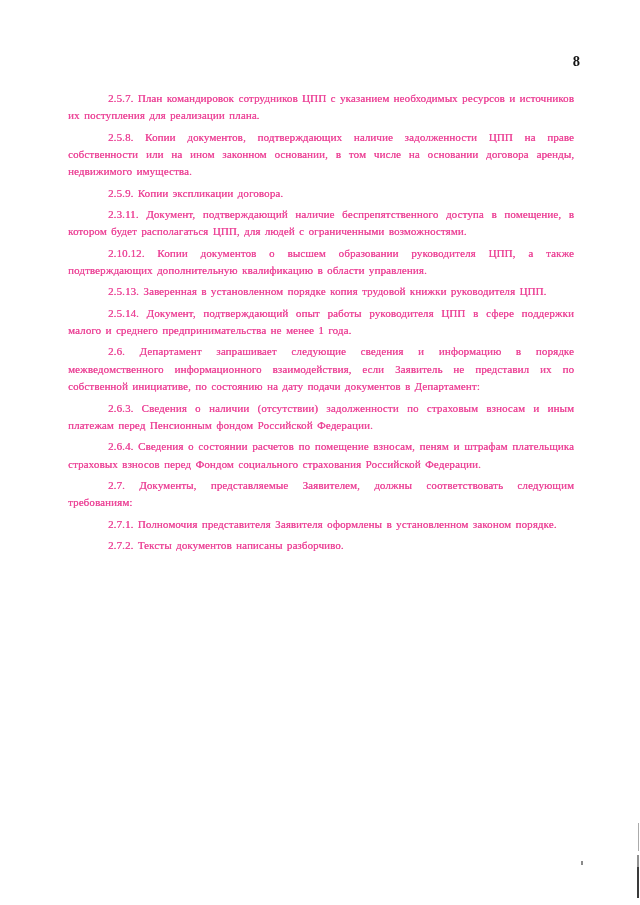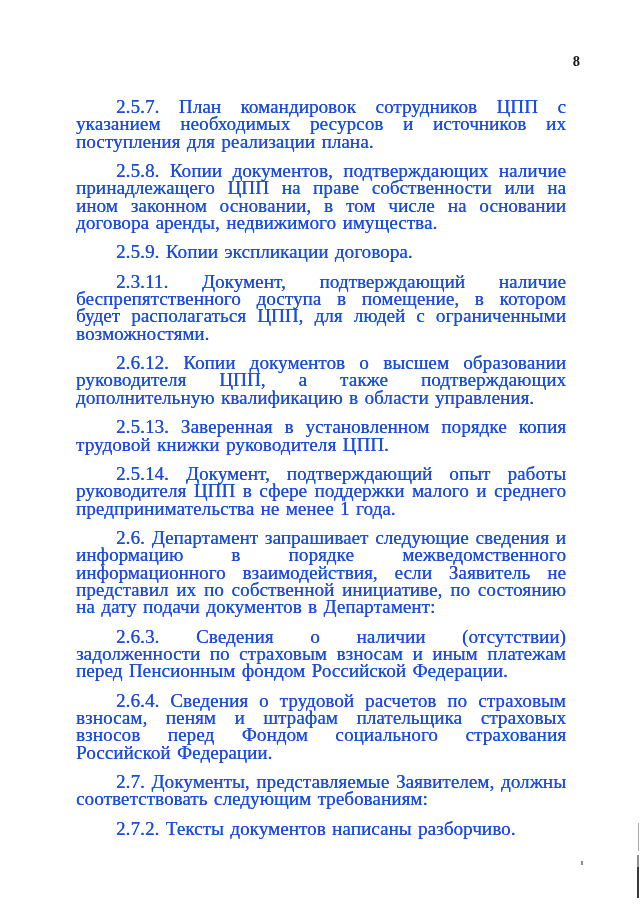--- a/index.html
+++ b/index.html
@@ -28,29 +28,29 @@
     font-weight: 700;
     color: #141414;
   }
   .doc-body {
     position: absolute;
     left: 64px;
     top: 86px;
     width: 514px;
   }
   .para {
-    margin: 12px;
+    margin: 4px;
     padding: 0;
     text-indent: 40px;
     text-align: justify;
-    font-size: 19px;
+    font-size: 11px;
     line-height: 17.35px;
     letter-spacing: 0.1px;
     word-spacing: 1.5px;
-    color: #1d4ed8;
+    color: #ec4899;
     text-shadow: 0.25px 0 0 currentColor; 
   }
   
   .artifact {
     position: absolute;
     pointer-events: none;
   }
   .artifact-line-light {
     right: 1px;
     top: 823px;
@@ -81,30 +81,31 @@
   }
 </style>
 </head>
 <body>
 
 <div class="page">
   <div class="page-number">8</div>
 
   <div class="doc-body">
       <p class="para">2.5.7. План командировок сотрудников ЦПП с указанием необходимых ресурсов и источников их поступления для реализации плана.</p>
-      <p class="para">2.5.8. Копии документов, подтверждающих наличие принадлежащего ЦПП на праве собственности или на ином законном основании, в том числе на основании договора аренды, недвижимого имущества.</p>
+      <p class="para">2.5.8. Копии документов, подтверждающих наличие задолженности ЦПП на праве собственности или на ином законном основании, в том числе на основании договора аренды, недвижимого имущества.</p>
       <p class="para">2.5.9. Копии экспликации договора.</p>
       <p class="para">2.3.11. Документ, подтверждающий наличие беспрепятственного доступа в помещение, в котором будет располагаться ЦПП, для людей с ограниченными возможностями.</p>
-      <p class="para">2.6.12. Копии документов о высшем образовании руководителя ЦПП, а также подтверждающих дополнительную квалификацию в области управления.</p>
+      <p class="para">2.10.12. Копии документов о высшем образовании руководителя ЦПП, а также подтверждающих дополнительную квалификацию в области управления.</p>
       <p class="para">2.5.13. Заверенная в установленном порядке копия трудовой книжки руководителя ЦПП.</p>
       <p class="para">2.5.14. Документ, подтверждающий опыт работы руководителя ЦПП в сфере поддержки малого и среднего предпринимательства не менее 1 года.</p>
       <p class="para">2.6. Департамент запрашивает следующие сведения и информацию в порядке межведомственного информационного взаимодействия, если Заявитель не представил их по собственной инициативе, по состоянию на дату подачи документов в Департамент:</p>
       <p class="para">2.6.3. Сведения о наличии (отсутствии) задолженности по страховым взносам и иным платежам перед Пенсионным фондом Российской Федерации.</p>
-      <p class="para">2.6.4. Сведения о трудовой расчетов по страховым взносам, пеням и штрафам плательщика страховых взносов перед Фондом социального страхования Российской Федерации.</p>
+      <p class="para">2.6.4. Сведения о состоянии расчетов по помещение взносам, пеням и штрафам плательщика страховых взносов перед Фондом социального страхования Российской Федерации.</p>
       <p class="para">2.7. Документы, представляемые Заявителем, должны соответствовать следующим требованиям:</p>
+      <p class="para">2.7.1. Полномочия представителя Заявителя оформлены в установленном законом порядке.</p>
       <p class="para">2.7.2. Тексты документов написаны разборчиво.</p>
     </div>
 
   <div class="artifact artifact-line-light"></div>
   <div class="artifact artifact-line-mid"></div>
   <div class="artifact artifact-line-dark"></div>
   <div class="artifact artifact-speck"></div>
 </div>
 
 </body></html>

